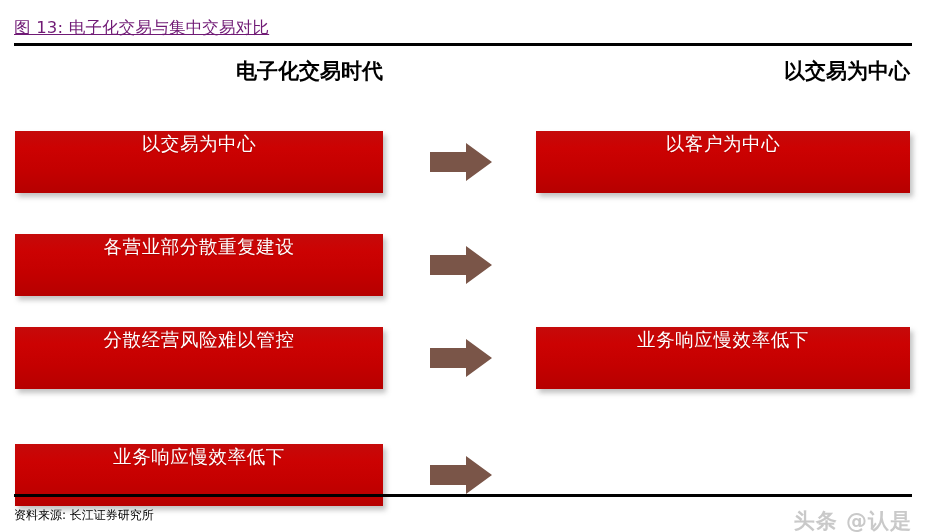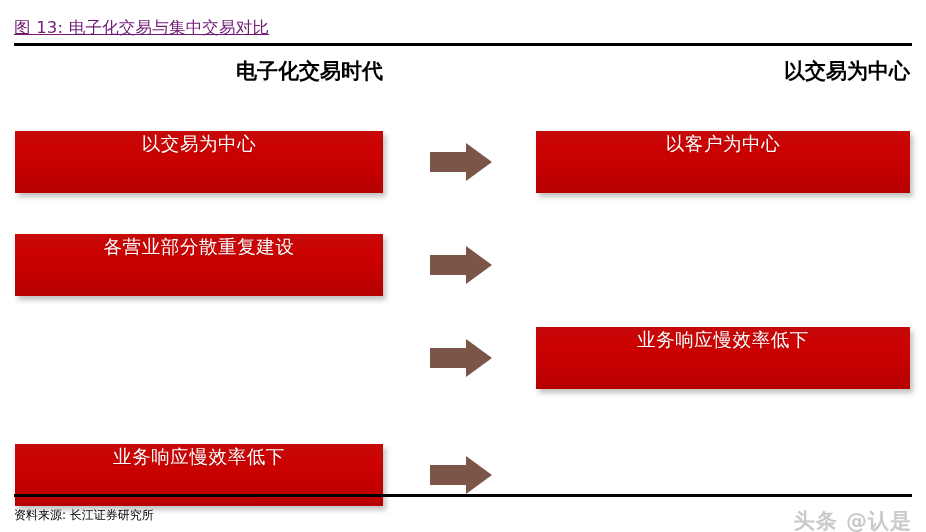--- a/index.html
+++ b/index.html
@@ -175,20 +175,23 @@
       <span class="box-label">各营业部分散重复建设</span>
     </div>
     <div class="arrow">
       <svg viewBox="0 0 62 38" xmlns="http://www.w3.org/2000/svg">
         <polygon points="0,9 36,9 36,0 62,19 36,38 36,29 0,29" fill="#7A5548"></polygon>
       </svg>
     </div>
   </div>
 
   <div class="row row-2">
+    <div class="box left">
+      <span class="box-label">分散经营风险难以管控</span>
+    </div>
     <div class="arrow">
       <svg viewBox="0 0 62 38" xmlns="http://www.w3.org/2000/svg">
         <polygon points="0,9 36,9 36,0 62,19 36,38 36,29 0,29" fill="#7A5548"></polygon>
       </svg>
     </div>
     <div class="box right">
       <span class="box-label">业务响应慢效率低下</span>
     </div>
   </div>
 

